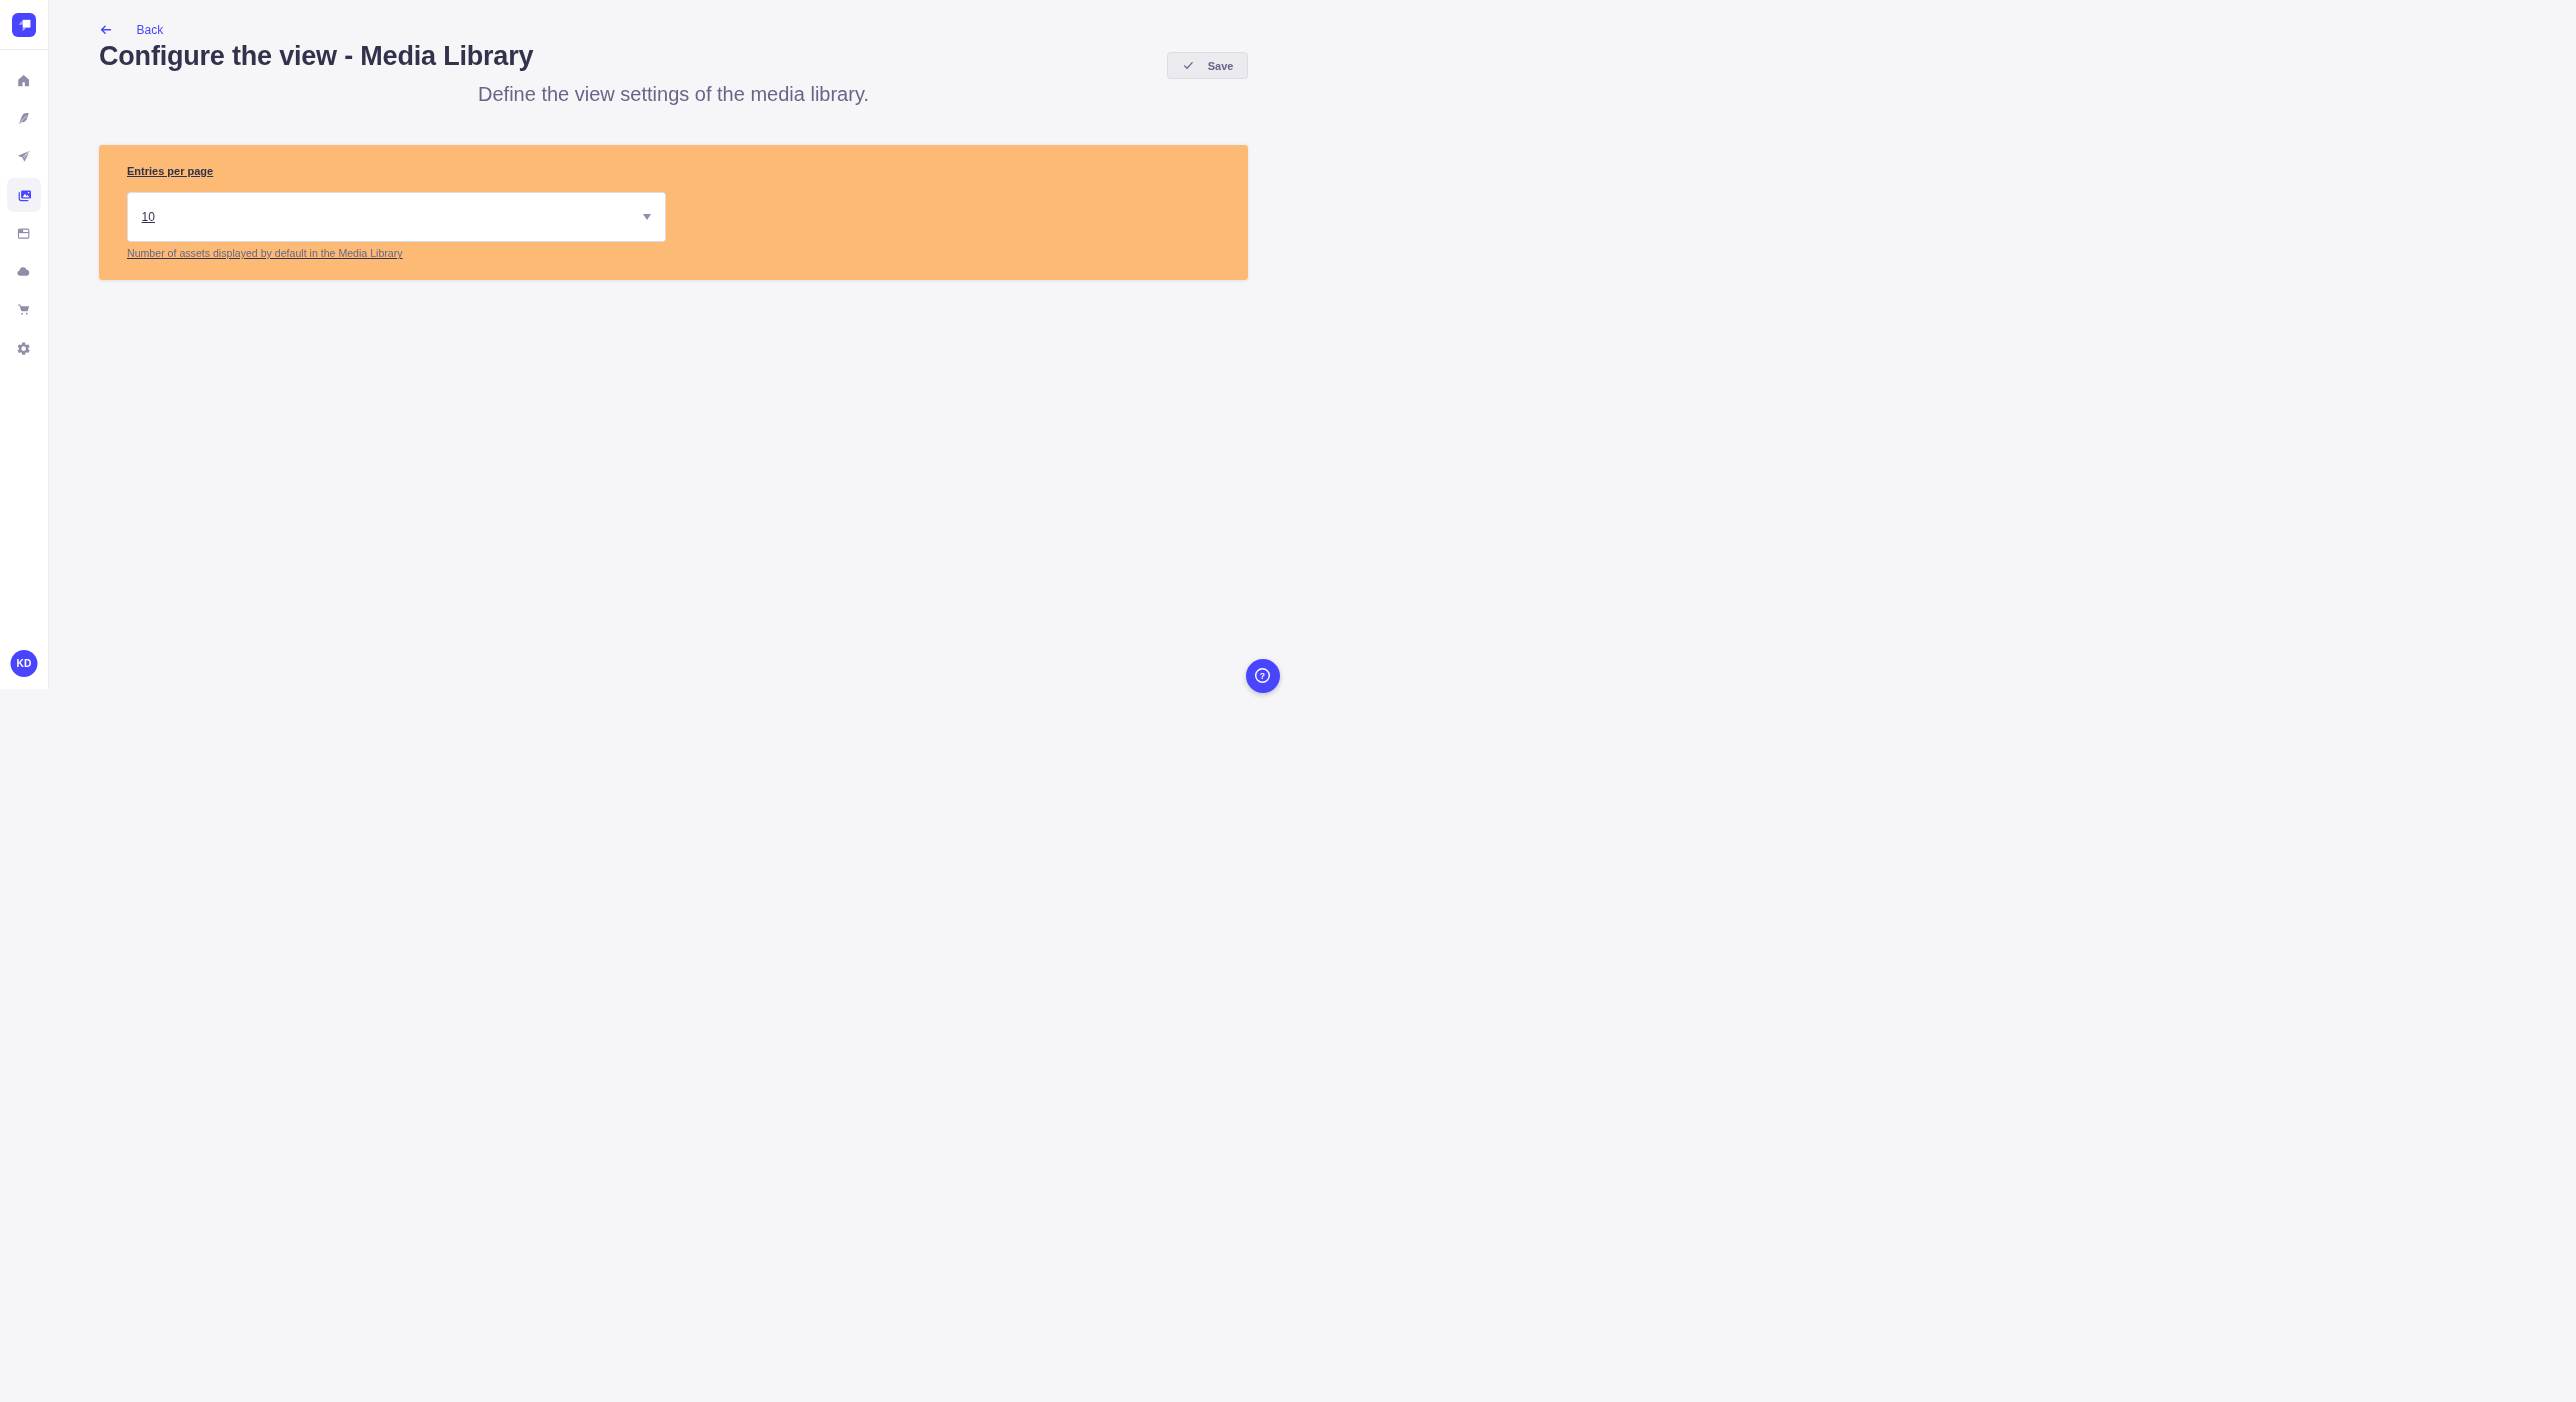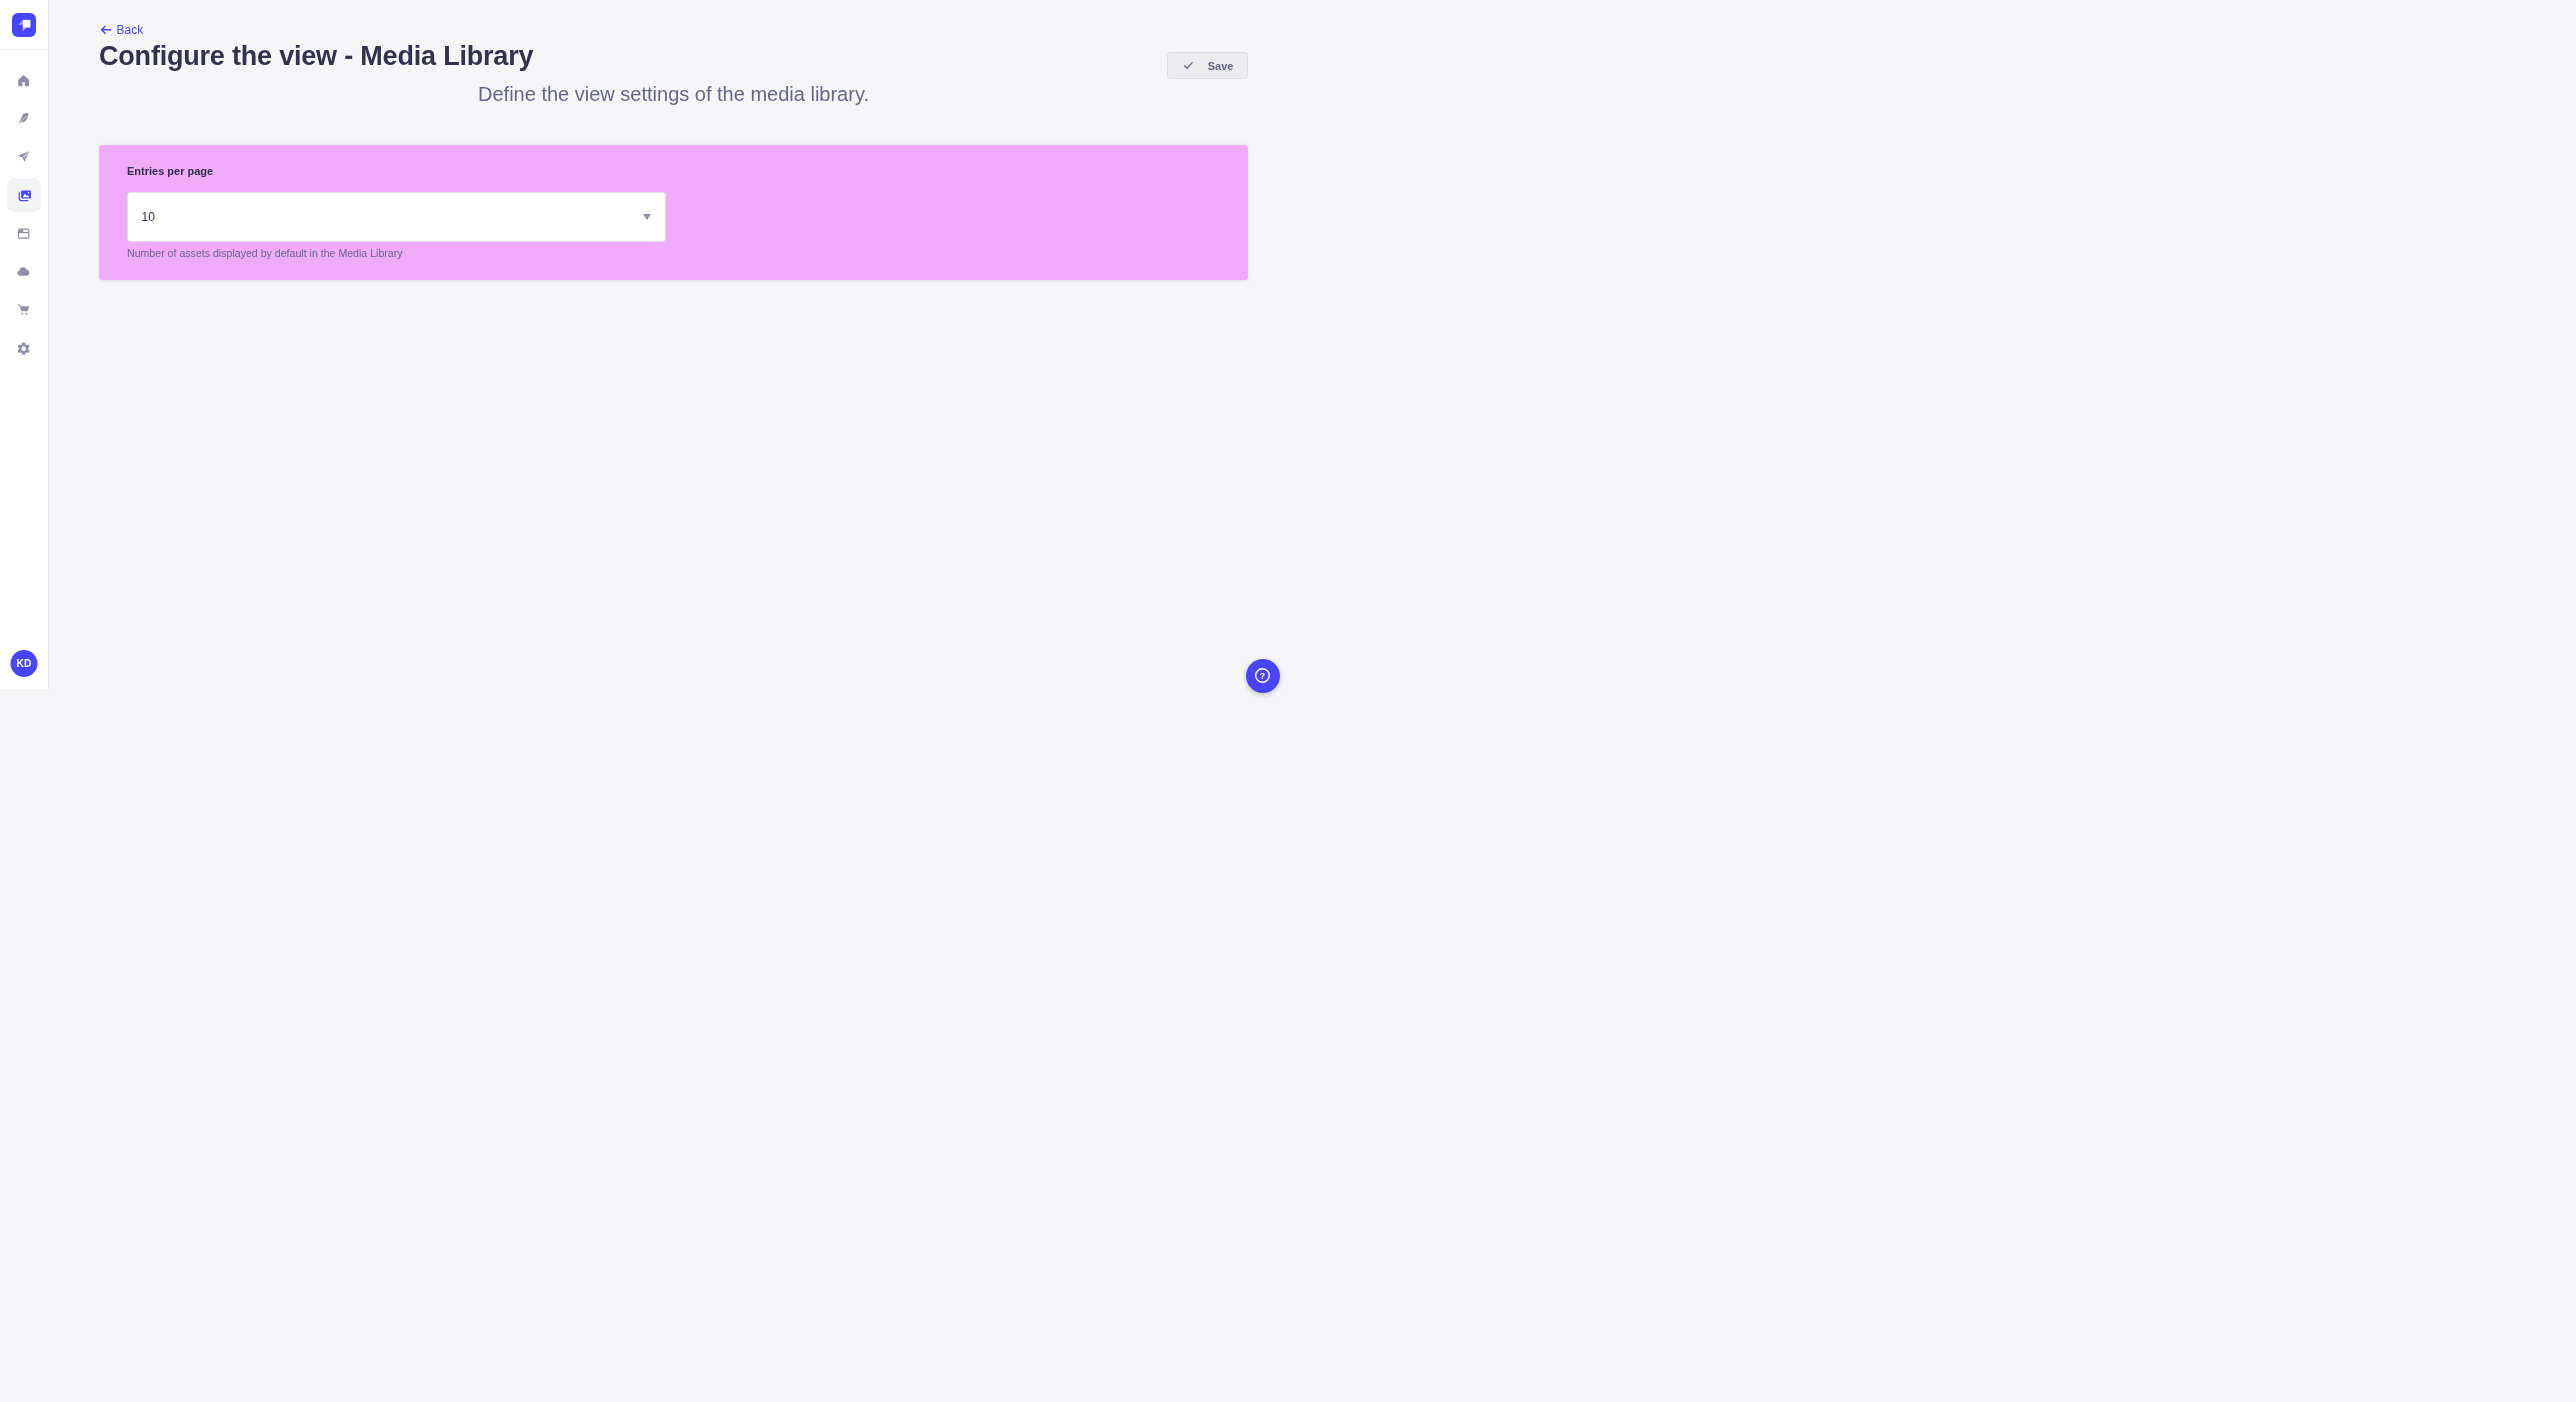--- a/index.html
+++ b/index.html
@@ -47,21 +47,21 @@
     display: flex; align-items: center; justify-content: center;
     cursor: pointer;
   }
 
   
   .main {
     position: absolute; left: 49px; top: 0; right: 0; bottom: 0;
     padding: 23px 40px 0 50px;
   }
   .back-link {
-    display: inline-flex; align-items: center; gap: 4px;
+    display: inline-flex; align-items: center; gap: 24px;
     color: #4945ff; font-size: 12px; font-weight: 500;
     text-decoration: none; cursor: pointer;
   }
   .page-title {
     margin-top: 1px;
     font-size: 27px; font-weight: 700; color: #32324d;
     letter-spacing: -0.2px;
   }
   .page-subtitle {
     margin-top: 11px;
@@ -75,27 +75,28 @@
     border: 0.9px solid #dcdce4;
     border-radius: 3.4px;
     color: #666687; font-size: 11px; font-weight: 600;
     font-family: inherit;
     cursor: default;
   }
 
   
   .card {
     margin-top: 39px;
-    background: #f0abfc;
+    background: #fdba74;
     border-radius: 3.4px;
     box-shadow: 0 0.9px 3.4px rgba(33, 33, 52, 0.1);
     padding: 20.4px 27px 21px 28px;
     display: grid;
     grid-template-columns: 1fr 1fr;
     column-gap: 17px;
+    text-decoration: underline;
   }
   .field-label {
     display: block;
     font-size: 11px; font-weight: 700; color: #32324d;
   }
   .select-box {
     margin-top: 15px;
     height: 50px;
     background: #ffffff;
     border: 0.9px solid #dcdce4;

